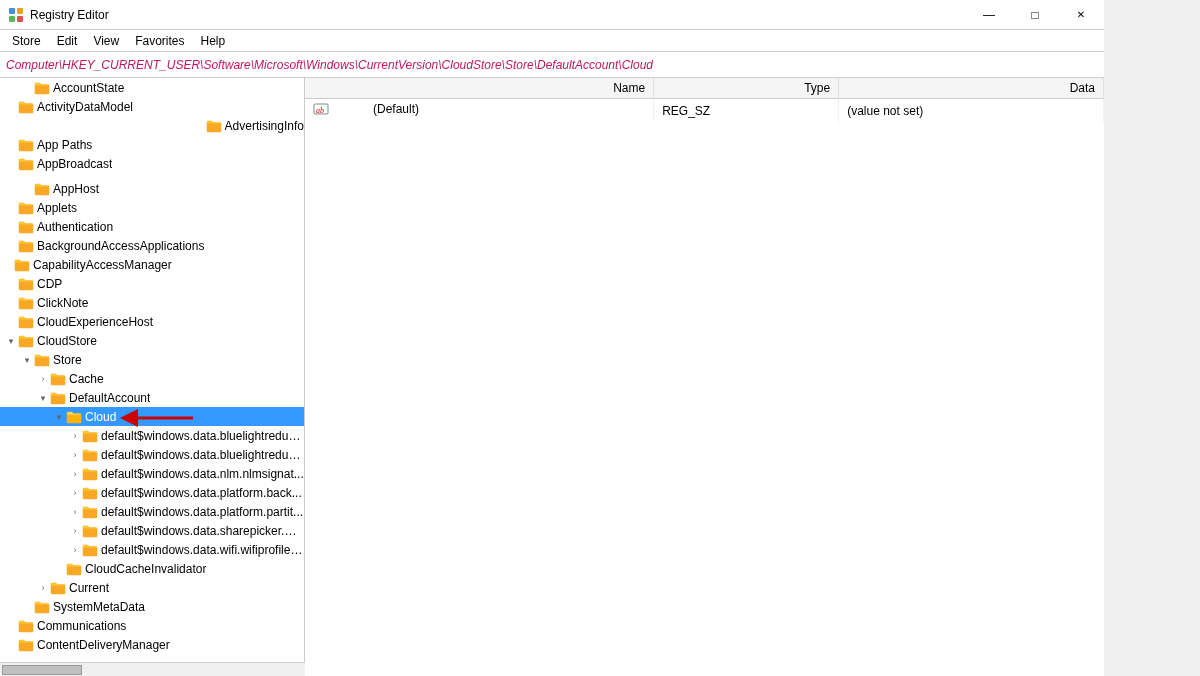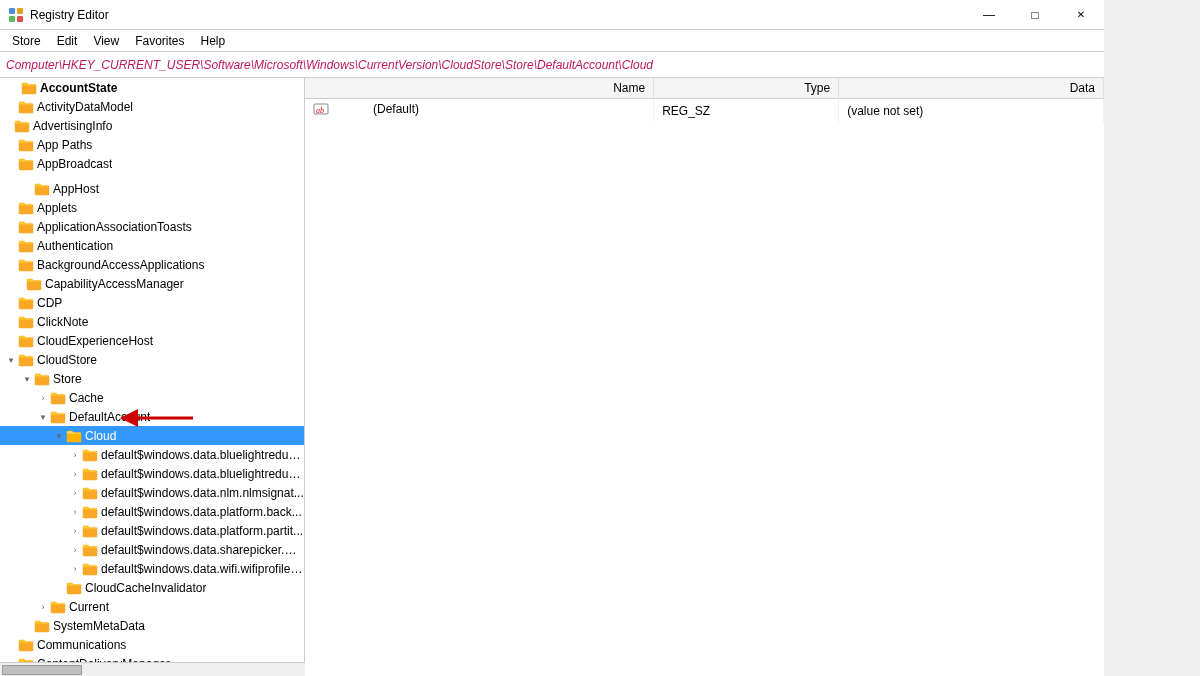--- a/index.html
+++ b/index.html
@@ -167,121 +167,111 @@
       </div>
   </div>
 
   <div class="address-bar">
     <span class="address-path">Computer\HKEY_CURRENT_USER\Software\Microsoft\Windows\CurrentVersion\CloudStore\Store\DefaultAccount\Cloud</span>
   </div>
 
   <div class="main-area">
 
     <div class="left-panel" id="tree-container">
-    <div class="tree-item" style="padding-left: 7px; font-weight: bold;">
+    <div class="tree-item" style="padding-left: 20px;">
           <span style="width: 14px; height: 14px; display: inline-flex; align-items: center; justify-content: center; font-size: 9px; color: rgb(102, 102, 102); flex-shrink: 0; visibility: hidden;">›</span>
           <span style="width: 16px; height: 14px; margin-right: 3px; flex-shrink: 0; display: inline-flex; align-items: center; justify-content: center;">
             <svg viewBox="0 0 16 14" xmlns="http://www.w3.org/2000/svg">
     <path d="M1 3 Q1 2 2 2 L6 2 L7.5 3.5 L14 3.5 Q15 3.5 15 4.5 L15 12 Q15 13 14 13 L2 13 Q1 13 1 12 Z" fill="#FFCA28" stroke="#F9A825" stroke-width="0.5"></path>
     <path d="M1 4.5 L15 4.5 L15 12 Q15 13 14 13 L2 13 Q1 13 1 12 Z" fill="#F9A825"></path>
   </svg>
           </span>
           <span style="font-size: 12px; overflow: hidden; text-overflow: ellipsis; white-space: nowrap;">AccountState</span>
         </div>
         <div class="tree-item" style="padding-left: 4px;">
           <span style="width: 14px; height: 14px; display: inline-flex; align-items: center; justify-content: center; font-size: 9px; color: rgb(102, 102, 102); flex-shrink: 0; visibility: hidden;">›</span>
           <span style="width: 16px; height: 14px; margin-right: 3px; flex-shrink: 0; display: inline-flex; align-items: center; justify-content: center;">
             <svg viewBox="0 0 16 14" xmlns="http://www.w3.org/2000/svg">
     <path d="M1 3 Q1 2 2 2 L6 2 L7.5 3.5 L14 3.5 Q15 3.5 15 4.5 L15 12 Q15 13 14 13 L2 13 Q1 13 1 12 Z" fill="#FFCA28" stroke="#F9A825" stroke-width="0.5"></path>
     <path d="M1 4.5 L15 4.5 L15 12 Q15 13 14 13 L2 13 Q1 13 1 12 Z" fill="#F9A825"></path>
   </svg>
           </span>
           <span style="font-size: 12px; overflow: hidden; text-overflow: ellipsis; white-space: nowrap;">ActivityDataModel</span>
         </div>
+        <div class="tree-item" style="padding-left: 0; justify-content: flex-end;">
+          <span style="width: 14px; height: 14px; display: inline-flex; align-items: center; justify-content: center; font-size: 9px; color: rgb(102, 102, 102); flex-shrink: 0; visibility: hidden;">›</span>
+          <span style="width: 16px; height: 14px; margin-right: 3px; flex-shrink: 0; display: inline-flex; align-items: center; justify-content: center;">
+            <svg viewBox="0 0 16 14" xmlns="http://www.w3.org/2000/svg">
+    <path d="M1 3 Q1 2 2 2 L6 2 L7.5 3.5 L14 3.5 Q15 3.5 15 4.5 L15 12 Q15 13 14 13 L2 13 Q1 13 1 12 Z" fill="#FFCA28" stroke="#F9A825" stroke-width="0.5"></path>
+    <path d="M1 4.5 L15 4.5 L15 12 Q15 13 14 13 L2 13 Q1 13 1 12 Z" fill="#F9A825"></path>
+  </svg>
+          </span>
+          <span style="font-size: 12px; overflow: hidden; text-overflow: ellipsis; white-space: nowrap;">AdvertisingInfo</span>
+        </div>
+        <div class="tree-item" style="padding-left: 4px;">
+          <span style="width: 14px; height: 14px; display: inline-flex; align-items: center; justify-content: center; font-size: 9px; color: rgb(102, 102, 102); flex-shrink: 0; visibility: hidden;">›</span>
+          <span style="width: 16px; height: 14px; margin-right: 3px; flex-shrink: 0; display: inline-flex; align-items: center; justify-content: center;">
+            <svg viewBox="0 0 16 14" xmlns="http://www.w3.org/2000/svg">
+    <path d="M1 3 Q1 2 2 2 L6 2 L7.5 3.5 L14 3.5 Q15 3.5 15 4.5 L15 12 Q15 13 14 13 L2 13 Q1 13 1 12 Z" fill="#FFCA28" stroke="#F9A825" stroke-width="0.5"></path>
+    <path d="M1 4.5 L15 4.5 L15 12 Q15 13 14 13 L2 13 Q1 13 1 12 Z" fill="#F9A825"></path>
+  </svg>
+          </span>
+          <span style="font-size: 12px; overflow: hidden; text-overflow: ellipsis; white-space: nowrap;">App Paths</span>
+        </div>
+        <div class="tree-item" style="padding-left: 4px;">
+          <span style="width: 14px; height: 14px; display: inline-flex; align-items: center; justify-content: center; font-size: 9px; color: rgb(102, 102, 102); flex-shrink: 0; visibility: hidden;">›</span>
+          <span style="width: 16px; height: 14px; margin-right: 3px; flex-shrink: 0; display: inline-flex; align-items: center; justify-content: center;">
+            <svg viewBox="0 0 16 14" xmlns="http://www.w3.org/2000/svg">
+    <path d="M1 3 Q1 2 2 2 L6 2 L7.5 3.5 L14 3.5 Q15 3.5 15 4.5 L15 12 Q15 13 14 13 L2 13 Q1 13 1 12 Z" fill="#FFCA28" stroke="#F9A825" stroke-width="0.5"></path>
+    <path d="M1 4.5 L15 4.5 L15 12 Q15 13 14 13 L2 13 Q1 13 1 12 Z" fill="#F9A825"></path>
+  </svg>
+          </span>
+          <span style="font-size: 12px; overflow: hidden; text-overflow: ellipsis; white-space: nowrap;">AppBroadcast</span>
+        </div>
+        <div class="tree-item" style="padding-left: 20px; margin-top: 6px;">
+          <span style="width: 14px; height: 14px; display: inline-flex; align-items: center; justify-content: center; font-size: 9px; color: rgb(102, 102, 102); flex-shrink: 0; visibility: hidden;">›</span>
+          <span style="width: 16px; height: 14px; margin-right: 3px; flex-shrink: 0; display: inline-flex; align-items: center; justify-content: center;">
+            <svg viewBox="0 0 16 14" xmlns="http://www.w3.org/2000/svg">
+    <path d="M1 3 Q1 2 2 2 L6 2 L7.5 3.5 L14 3.5 Q15 3.5 15 4.5 L15 12 Q15 13 14 13 L2 13 Q1 13 1 12 Z" fill="#FFCA28" stroke="#F9A825" stroke-width="0.5"></path>
+    <path d="M1 4.5 L15 4.5 L15 12 Q15 13 14 13 L2 13 Q1 13 1 12 Z" fill="#F9A825"></path>
+  </svg>
+          </span>
+          <span style="font-size: 12px; overflow: hidden; text-overflow: ellipsis; white-space: nowrap;">AppHost</span>
+        </div>
+        <div class="tree-item" style="padding-left: 4px;">
+          <span style="width: 14px; height: 14px; display: inline-flex; align-items: center; justify-content: center; font-size: 9px; color: rgb(102, 102, 102); flex-shrink: 0; visibility: hidden;">›</span>
+          <span style="width: 16px; height: 14px; margin-right: 3px; flex-shrink: 0; display: inline-flex; align-items: center; justify-content: center;">
+            <svg viewBox="0 0 16 14" xmlns="http://www.w3.org/2000/svg">
+    <path d="M1 3 Q1 2 2 2 L6 2 L7.5 3.5 L14 3.5 Q15 3.5 15 4.5 L15 12 Q15 13 14 13 L2 13 Q1 13 1 12 Z" fill="#FFCA28" stroke="#F9A825" stroke-width="0.5"></path>
+    <path d="M1 4.5 L15 4.5 L15 12 Q15 13 14 13 L2 13 Q1 13 1 12 Z" fill="#F9A825"></path>
+  </svg>
+          </span>
+          <span style="font-size: 12px; overflow: hidden; text-overflow: ellipsis; white-space: nowrap;">Applets</span>
+        </div>
+        <div class="tree-item" style="padding-left: 4px;">
+          <span style="width: 14px; height: 14px; display: inline-flex; align-items: center; justify-content: center; font-size: 9px; color: rgb(102, 102, 102); flex-shrink: 0; visibility: hidden;">›</span>
+          <span style="width: 16px; height: 14px; margin-right: 3px; flex-shrink: 0; display: inline-flex; align-items: center; justify-content: center;">
+            <svg viewBox="0 0 16 14" xmlns="http://www.w3.org/2000/svg">
+    <path d="M1 3 Q1 2 2 2 L6 2 L7.5 3.5 L14 3.5 Q15 3.5 15 4.5 L15 12 Q15 13 14 13 L2 13 Q1 13 1 12 Z" fill="#FFCA28" stroke="#F9A825" stroke-width="0.5"></path>
+    <path d="M1 4.5 L15 4.5 L15 12 Q15 13 14 13 L2 13 Q1 13 1 12 Z" fill="#F9A825"></path>
+  </svg>
+          </span>
+          <span style="font-size: 12px; overflow: hidden; text-overflow: ellipsis; white-space: nowrap;">Authentication</span>
+        </div>
+        <div class="tree-item" style="padding-left: 4px;">
+          <span style="width: 14px; height: 14px; display: inline-flex; align-items: center; justify-content: center; font-size: 9px; color: rgb(102, 102, 102); flex-shrink: 0; visibility: hidden;">›</span>
+          <span style="width: 16px; height: 14px; margin-right: 3px; flex-shrink: 0; display: inline-flex; align-items: center; justify-content: center;">
+            <svg viewBox="0 0 16 14" xmlns="http://www.w3.org/2000/svg">
+    <path d="M1 3 Q1 2 2 2 L6 2 L7.5 3.5 L14 3.5 Q15 3.5 15 4.5 L15 12 Q15 13 14 13 L2 13 Q1 13 1 12 Z" fill="#FFCA28" stroke="#F9A825" stroke-width="0.5"></path>
+    <path d="M1 4.5 L15 4.5 L15 12 Q15 13 14 13 L2 13 Q1 13 1 12 Z" fill="#F9A825"></path>
+  </svg>
+          </span>
+          <span style="font-size: 12px; overflow: hidden; text-overflow: ellipsis; white-space: nowrap;">BackgroundAccessApplications</span>
+        </div>
         <div class="tree-item" style="padding-left: 0;">
-          <span style="width: 14px; height: 14px; display: inline-flex; align-items: center; justify-content: center; font-size: 9px; color: rgb(102, 102, 102); flex-shrink: 0; visibility: hidden;">›</span>
-          <span style="width: 16px; height: 14px; margin-right: 3px; flex-shrink: 0; display: inline-flex; align-items: center; justify-content: center;">
-            <svg viewBox="0 0 16 14" xmlns="http://www.w3.org/2000/svg">
-    <path d="M1 3 Q1 2 2 2 L6 2 L7.5 3.5 L14 3.5 Q15 3.5 15 4.5 L15 12 Q15 13 14 13 L2 13 Q1 13 1 12 Z" fill="#FFCA28" stroke="#F9A825" stroke-width="0.5"></path>
-    <path d="M1 4.5 L15 4.5 L15 12 Q15 13 14 13 L2 13 Q1 13 1 12 Z" fill="#F9A825"></path>
-  </svg>
-          </span>
-          <span style="font-size: 12px; overflow: hidden; text-overflow: ellipsis; white-space: nowrap;">AdvertisingInfo</span>
-        </div>
-        <div class="tree-item" style="padding-left: 4px;">
-          <span style="width: 14px; height: 14px; display: inline-flex; align-items: center; justify-content: center; font-size: 9px; color: rgb(102, 102, 102); flex-shrink: 0; visibility: hidden;">›</span>
-          <span style="width: 16px; height: 14px; margin-right: 3px; flex-shrink: 0; display: inline-flex; align-items: center; justify-content: center;">
-            <svg viewBox="0 0 16 14" xmlns="http://www.w3.org/2000/svg">
-    <path d="M1 3 Q1 2 2 2 L6 2 L7.5 3.5 L14 3.5 Q15 3.5 15 4.5 L15 12 Q15 13 14 13 L2 13 Q1 13 1 12 Z" fill="#FFCA28" stroke="#F9A825" stroke-width="0.5"></path>
-    <path d="M1 4.5 L15 4.5 L15 12 Q15 13 14 13 L2 13 Q1 13 1 12 Z" fill="#F9A825"></path>
-  </svg>
-          </span>
-          <span style="font-size: 12px; overflow: hidden; text-overflow: ellipsis; white-space: nowrap;">App Paths</span>
-        </div>
-        <div class="tree-item" style="padding-left: 4px;">
-          <span style="width: 14px; height: 14px; display: inline-flex; align-items: center; justify-content: center; font-size: 9px; color: rgb(102, 102, 102); flex-shrink: 0; visibility: hidden;">›</span>
-          <span style="width: 16px; height: 14px; margin-right: 3px; flex-shrink: 0; display: inline-flex; align-items: center; justify-content: center;">
-            <svg viewBox="0 0 16 14" xmlns="http://www.w3.org/2000/svg">
-    <path d="M1 3 Q1 2 2 2 L6 2 L7.5 3.5 L14 3.5 Q15 3.5 15 4.5 L15 12 Q15 13 14 13 L2 13 Q1 13 1 12 Z" fill="#FFCA28" stroke="#F9A825" stroke-width="0.5"></path>
-    <path d="M1 4.5 L15 4.5 L15 12 Q15 13 14 13 L2 13 Q1 13 1 12 Z" fill="#F9A825"></path>
-  </svg>
-          </span>
-          <span style="font-size: 12px; overflow: hidden; text-overflow: ellipsis; white-space: nowrap;">AppBroadcast</span>
-        </div>
-        <div class="tree-item" style="padding-left: 20px; margin-top: 6px;">
-          <span style="width: 14px; height: 14px; display: inline-flex; align-items: center; justify-content: center; font-size: 9px; color: rgb(102, 102, 102); flex-shrink: 0; visibility: hidden;">›</span>
-          <span style="width: 16px; height: 14px; margin-right: 3px; flex-shrink: 0; display: inline-flex; align-items: center; justify-content: center;">
-            <svg viewBox="0 0 16 14" xmlns="http://www.w3.org/2000/svg">
-    <path d="M1 3 Q1 2 2 2 L6 2 L7.5 3.5 L14 3.5 Q15 3.5 15 4.5 L15 12 Q15 13 14 13 L2 13 Q1 13 1 12 Z" fill="#FFCA28" stroke="#F9A825" stroke-width="0.5"></path>
-    <path d="M1 4.5 L15 4.5 L15 12 Q15 13 14 13 L2 13 Q1 13 1 12 Z" fill="#F9A825"></path>
-  </svg>
-          </span>
-          <span style="font-size: 12px; overflow: hidden; text-overflow: ellipsis; white-space: nowrap;">AppHost</span>
-        </div>
-        <div class="tree-item" style="padding-left: 4px;">
-          <span style="width: 14px; height: 14px; display: inline-flex; align-items: center; justify-content: center; font-size: 9px; color: rgb(102, 102, 102); flex-shrink: 0; visibility: hidden;">›</span>
-          <span style="width: 16px; height: 14px; margin-right: 3px; flex-shrink: 0; display: inline-flex; align-items: center; justify-content: center;">
-            <svg viewBox="0 0 16 14" xmlns="http://www.w3.org/2000/svg">
-    <path d="M1 3 Q1 2 2 2 L6 2 L7.5 3.5 L14 3.5 Q15 3.5 15 4.5 L15 12 Q15 13 14 13 L2 13 Q1 13 1 12 Z" fill="#FFCA28" stroke="#F9A825" stroke-width="0.5"></path>
-    <path d="M1 4.5 L15 4.5 L15 12 Q15 13 14 13 L2 13 Q1 13 1 12 Z" fill="#F9A825"></path>
-  </svg>
-          </span>
-          <span style="font-size: 12px; overflow: hidden; text-overflow: ellipsis; white-space: nowrap;">Applets</span>
-        </div>
-        <div class="tree-item" style="padding-left: 4px;">
-          <span style="width: 14px; height: 14px; display: inline-flex; align-items: center; justify-content: center; font-size: 9px; color: rgb(102, 102, 102); flex-shrink: 0; visibility: hidden;">›</span>
-          <span style="width: 16px; height: 14px; margin-right: 3px; flex-shrink: 0; display: inline-flex; align-items: center; justify-content: center;">
-            <svg viewBox="0 0 16 14" xmlns="http://www.w3.org/2000/svg">
-    <path d="M1 3 Q1 2 2 2 L6 2 L7.5 3.5 L14 3.5 Q15 3.5 15 4.5 L15 12 Q15 13 14 13 L2 13 Q1 13 1 12 Z" fill="#FFCA28" stroke="#F9A825" stroke-width="0.5"></path>
-    <path d="M1 4.5 L15 4.5 L15 12 Q15 13 14 13 L2 13 Q1 13 1 12 Z" fill="#F9A825"></path>
-  </svg>
-          </span>
-          <span style="font-size: 12px; overflow: hidden; text-overflow: ellipsis; white-space: nowrap;">ApplicationAssociationToasts</span>
-        </div>
-        <div class="tree-item" style="padding-left: 4px;">
-          <span style="width: 14px; height: 14px; display: inline-flex; align-items: center; justify-content: center; font-size: 9px; color: rgb(102, 102, 102); flex-shrink: 0; visibility: hidden;">›</span>
-          <span style="width: 16px; height: 14px; margin-right: 3px; flex-shrink: 0; display: inline-flex; align-items: center; justify-content: center;">
-            <svg viewBox="0 0 16 14" xmlns="http://www.w3.org/2000/svg">
-    <path d="M1 3 Q1 2 2 2 L6 2 L7.5 3.5 L14 3.5 Q15 3.5 15 4.5 L15 12 Q15 13 14 13 L2 13 Q1 13 1 12 Z" fill="#FFCA28" stroke="#F9A825" stroke-width="0.5"></path>
-    <path d="M1 4.5 L15 4.5 L15 12 Q15 13 14 13 L2 13 Q1 13 1 12 Z" fill="#F9A825"></path>
-  </svg>
-          </span>
-          <span style="font-size: 12px; overflow: hidden; text-overflow: ellipsis; white-space: nowrap;">Authentication</span>
-        </div>
-        <div class="tree-item" style="padding-left: 4px;">
-          <span style="width: 14px; height: 14px; display: inline-flex; align-items: center; justify-content: center; font-size: 9px; color: rgb(102, 102, 102); flex-shrink: 0; visibility: hidden;">›</span>
-          <span style="width: 16px; height: 14px; margin-right: 3px; flex-shrink: 0; display: inline-flex; align-items: center; justify-content: center;">
-            <svg viewBox="0 0 16 14" xmlns="http://www.w3.org/2000/svg">
-    <path d="M1 3 Q1 2 2 2 L6 2 L7.5 3.5 L14 3.5 Q15 3.5 15 4.5 L15 12 Q15 13 14 13 L2 13 Q1 13 1 12 Z" fill="#FFCA28" stroke="#F9A825" stroke-width="0.5"></path>
-    <path d="M1 4.5 L15 4.5 L15 12 Q15 13 14 13 L2 13 Q1 13 1 12 Z" fill="#F9A825"></path>
-  </svg>
-          </span>
-          <span style="font-size: 12px; overflow: hidden; text-overflow: ellipsis; white-space: nowrap;">BackgroundAccessApplications</span>
-        </div>
-        <div class="tree-item" style="padding-left: 12px;">
           <span style="width: 14px; height: 14px; display: inline-flex; align-items: center; justify-content: center; font-size: 9px; color: rgb(102, 102, 102); flex-shrink: 0; visibility: hidden;">›</span>
           <span style="width: 16px; height: 14px; margin-right: 3px; flex-shrink: 0; display: inline-flex; align-items: center; justify-content: center;">
             <svg viewBox="0 0 16 14" xmlns="http://www.w3.org/2000/svg">
     <path d="M1 3 Q1 2 2 2 L6 2 L7.5 3.5 L14 3.5 Q15 3.5 15 4.5 L15 12 Q15 13 14 13 L2 13 Q1 13 1 12 Z" fill="#FFCA28" stroke="#F9A825" stroke-width="0.5"></path>
     <path d="M1 4.5 L15 4.5 L15 12 Q15 13 14 13 L2 13 Q1 13 1 12 Z" fill="#F9A825"></path>
   </svg>
           </span>
           <span style="font-size: 12px; overflow: hidden; text-overflow: ellipsis; white-space: nowrap;">CapabilityAccessManager</span>
         </div>
         <div class="tree-item" style="padding-left: 4px;">

